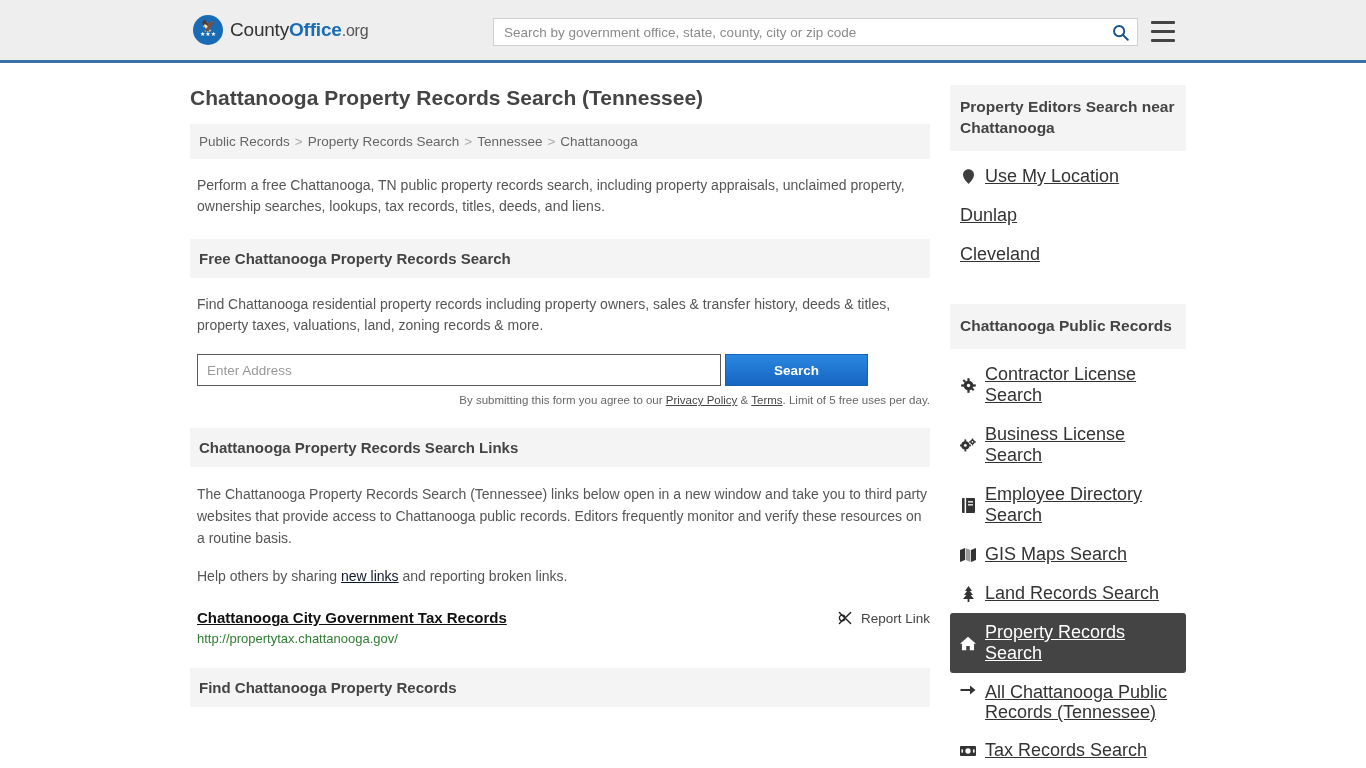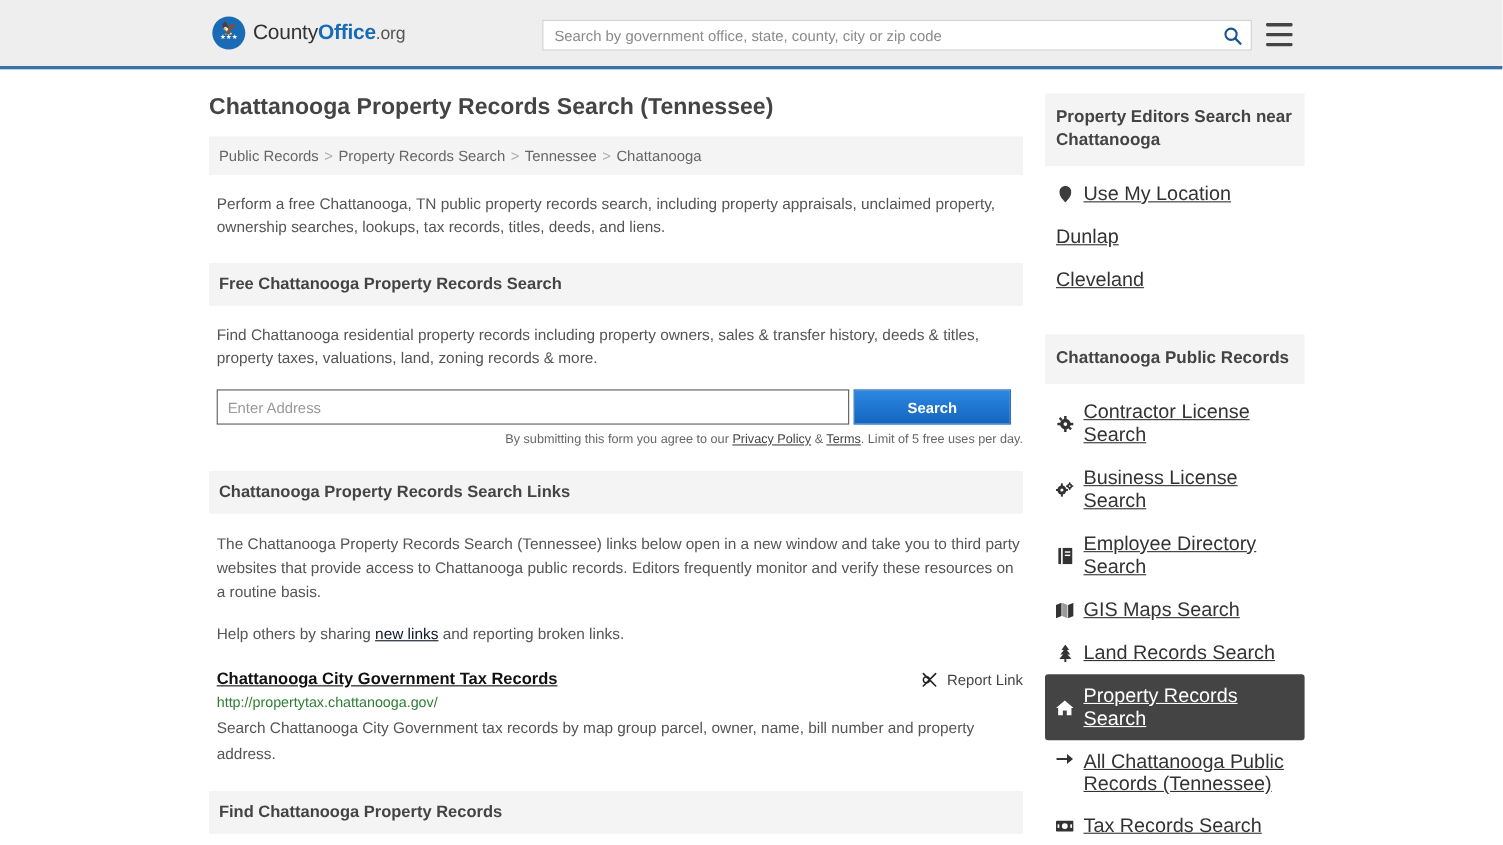--- a/index.html
+++ b/index.html
@@ -123,21 +123,21 @@
     color: #444;
     margin-top: 22px;
   }
 
   .form-row {
     margin: 18px 0 0 7px;
     display: flex;
     height: 32px;
   }
   .addr-input {
-    width: 575px;
+    width: 524px;
     border: 1px solid #5a5a5a;
     font-family: "Liberation Sans", sans-serif;
     font-size: 13.5px;
     padding: 0 9px;
     color: #444;
     outline: none;
   }
   .addr-input::placeholder { color: #999; }
   .search-submit {
     width: 143px;
@@ -277,21 +277,20 @@
         <span>
           <svg width="16" height="16" viewBox="0 0 20 20">
             <path d="M3 3 L9 9 M11 11 L17 17" stroke="#222" stroke-width="1.8" stroke-linecap="round" fill="none"></path>
             <path d="M3 17 L9 11 M11 9 L17 3" stroke="#222" stroke-width="1.8" stroke-linecap="round" fill="none"></path>
             <path d="M6.5 6.5 a3 3 0 0 0 0 7 a3 3 0 0 0 0 -7" stroke="#222" stroke-width="1.6" fill="none"></path>
           </svg>
         </span>
         <span>Report Link</span>
       </div>
       <div class="link-url">http://propertytax.chattanooga.gov/</div>
-      <div class="link-desc">Search Chattanooga City Government tax records by map group parcel, owner, name, bill number and property address.</div>
     </div>
 
     <div class="section-head">Find Chattanooga Property Records</div>
 
   </div>
 
   <div class="side-col">
 
     <div class="side-head">Property Editors Search near Chattanooga</div>
 

